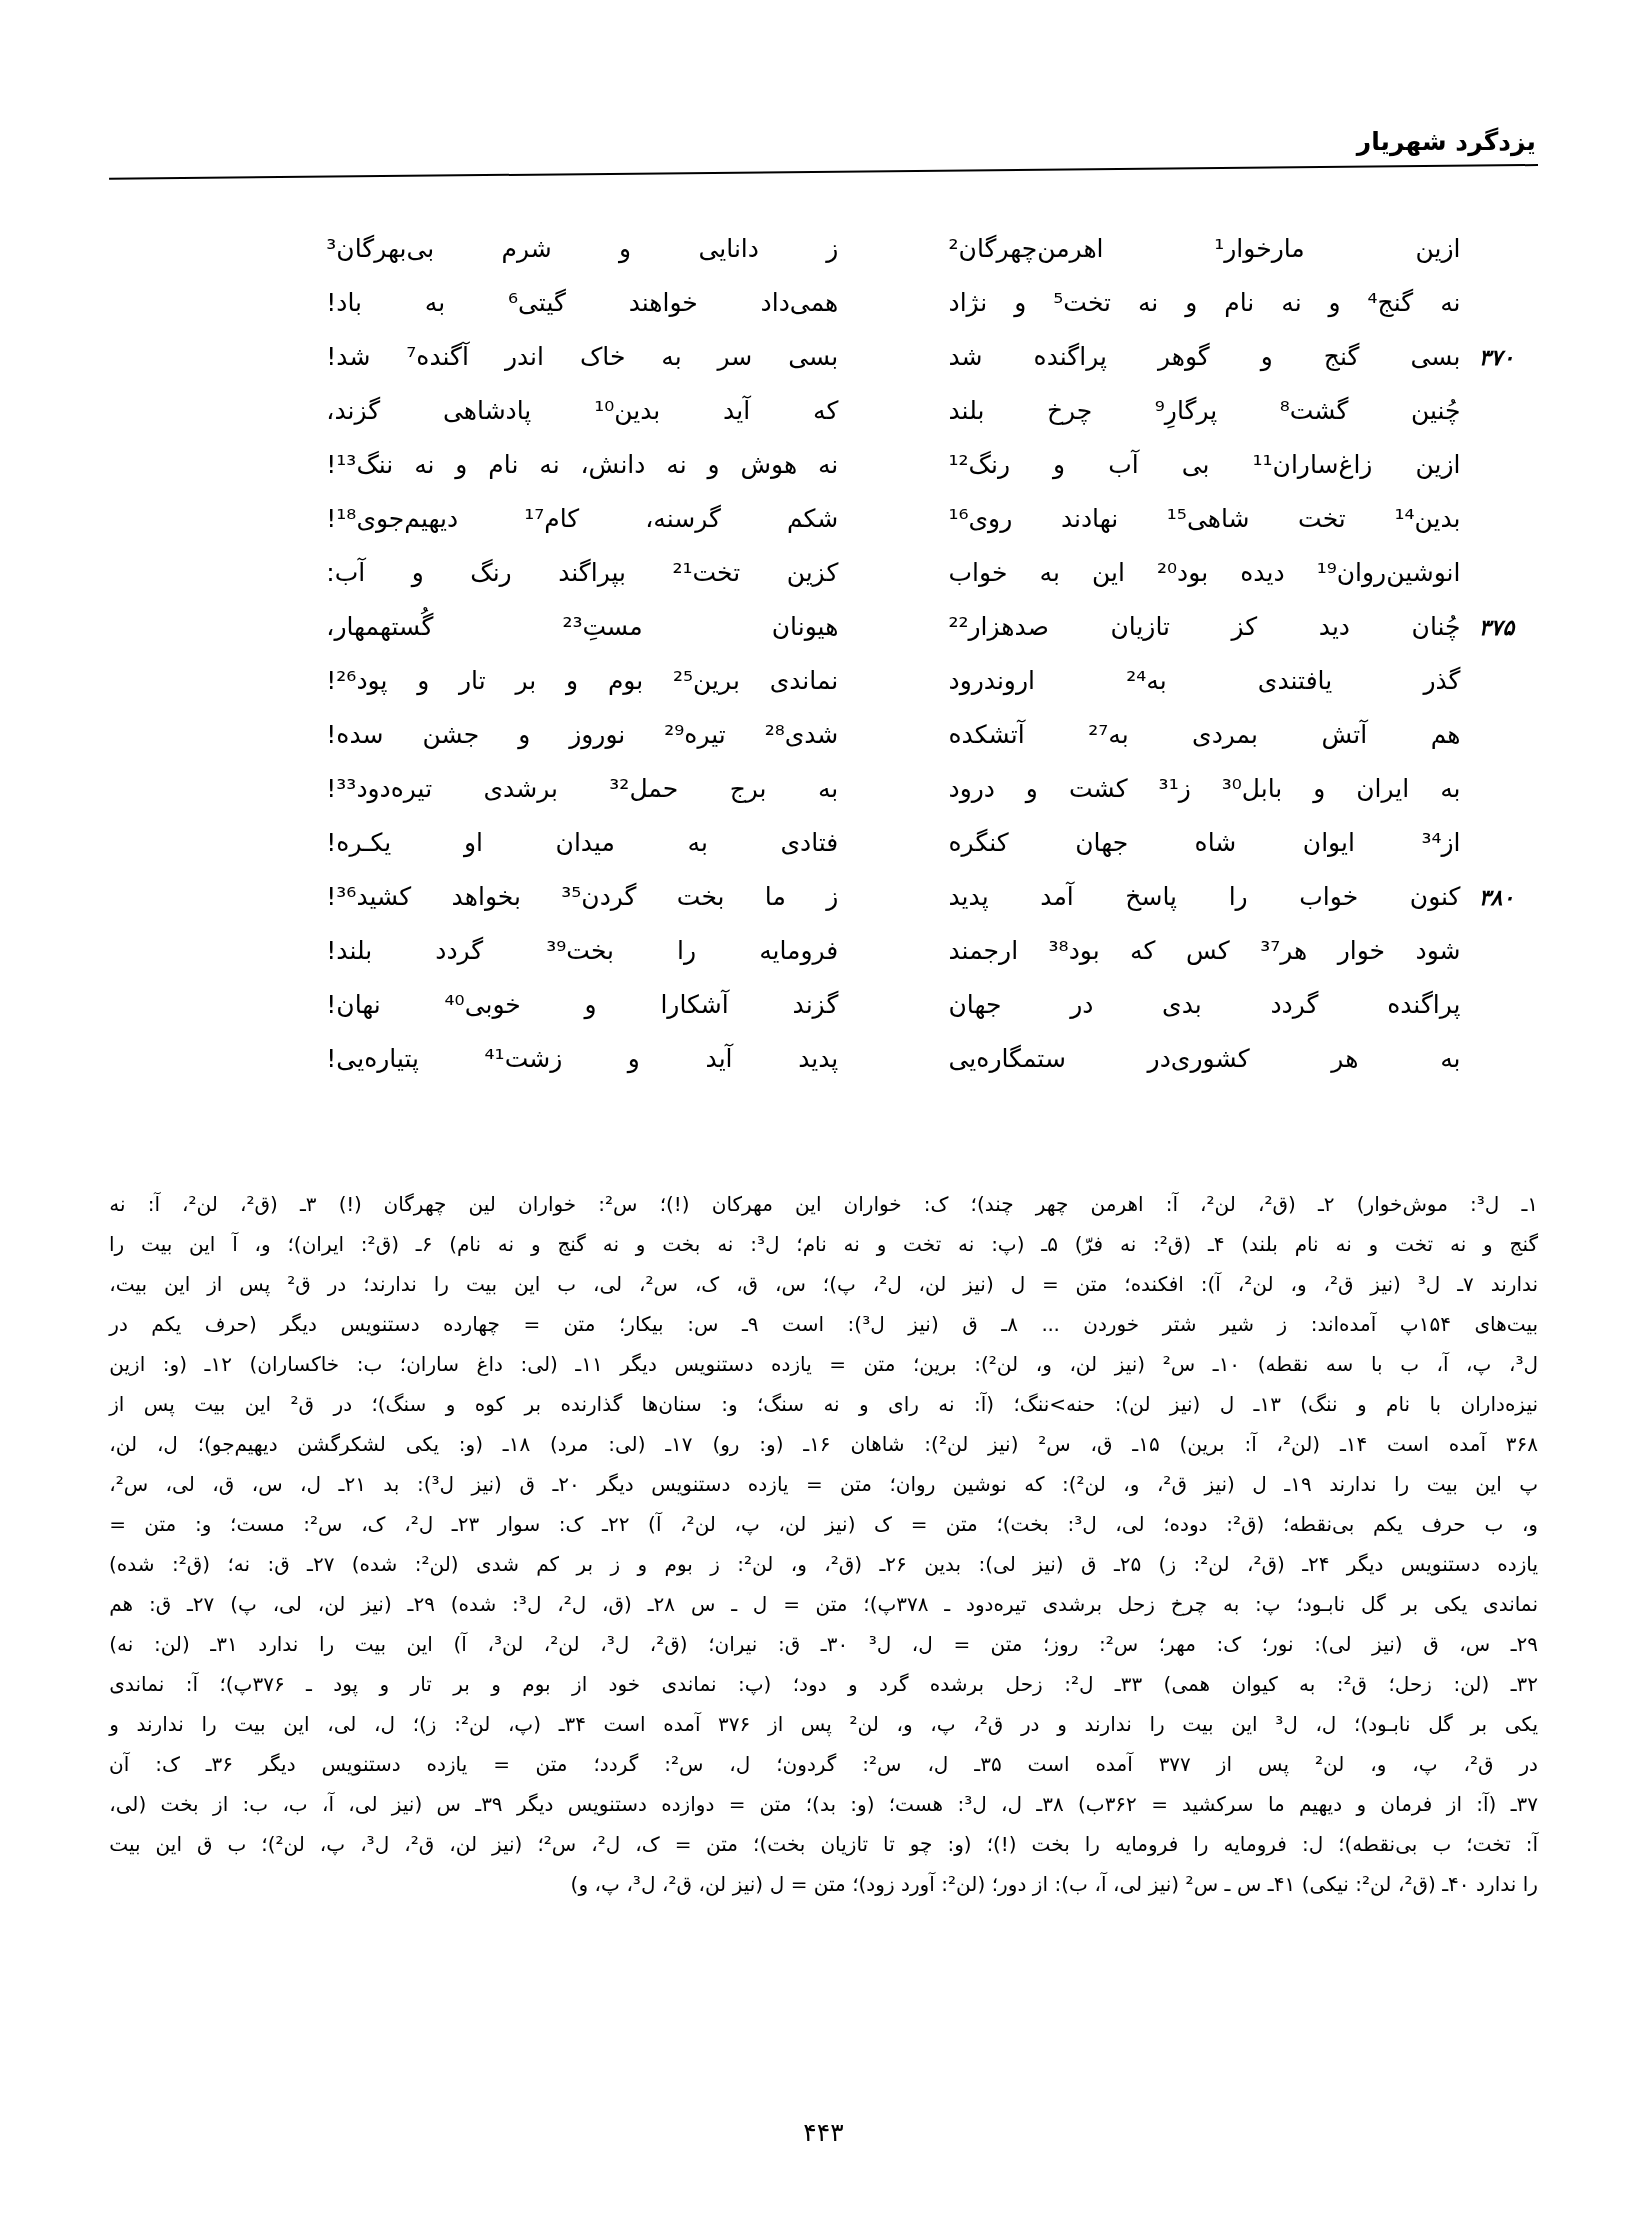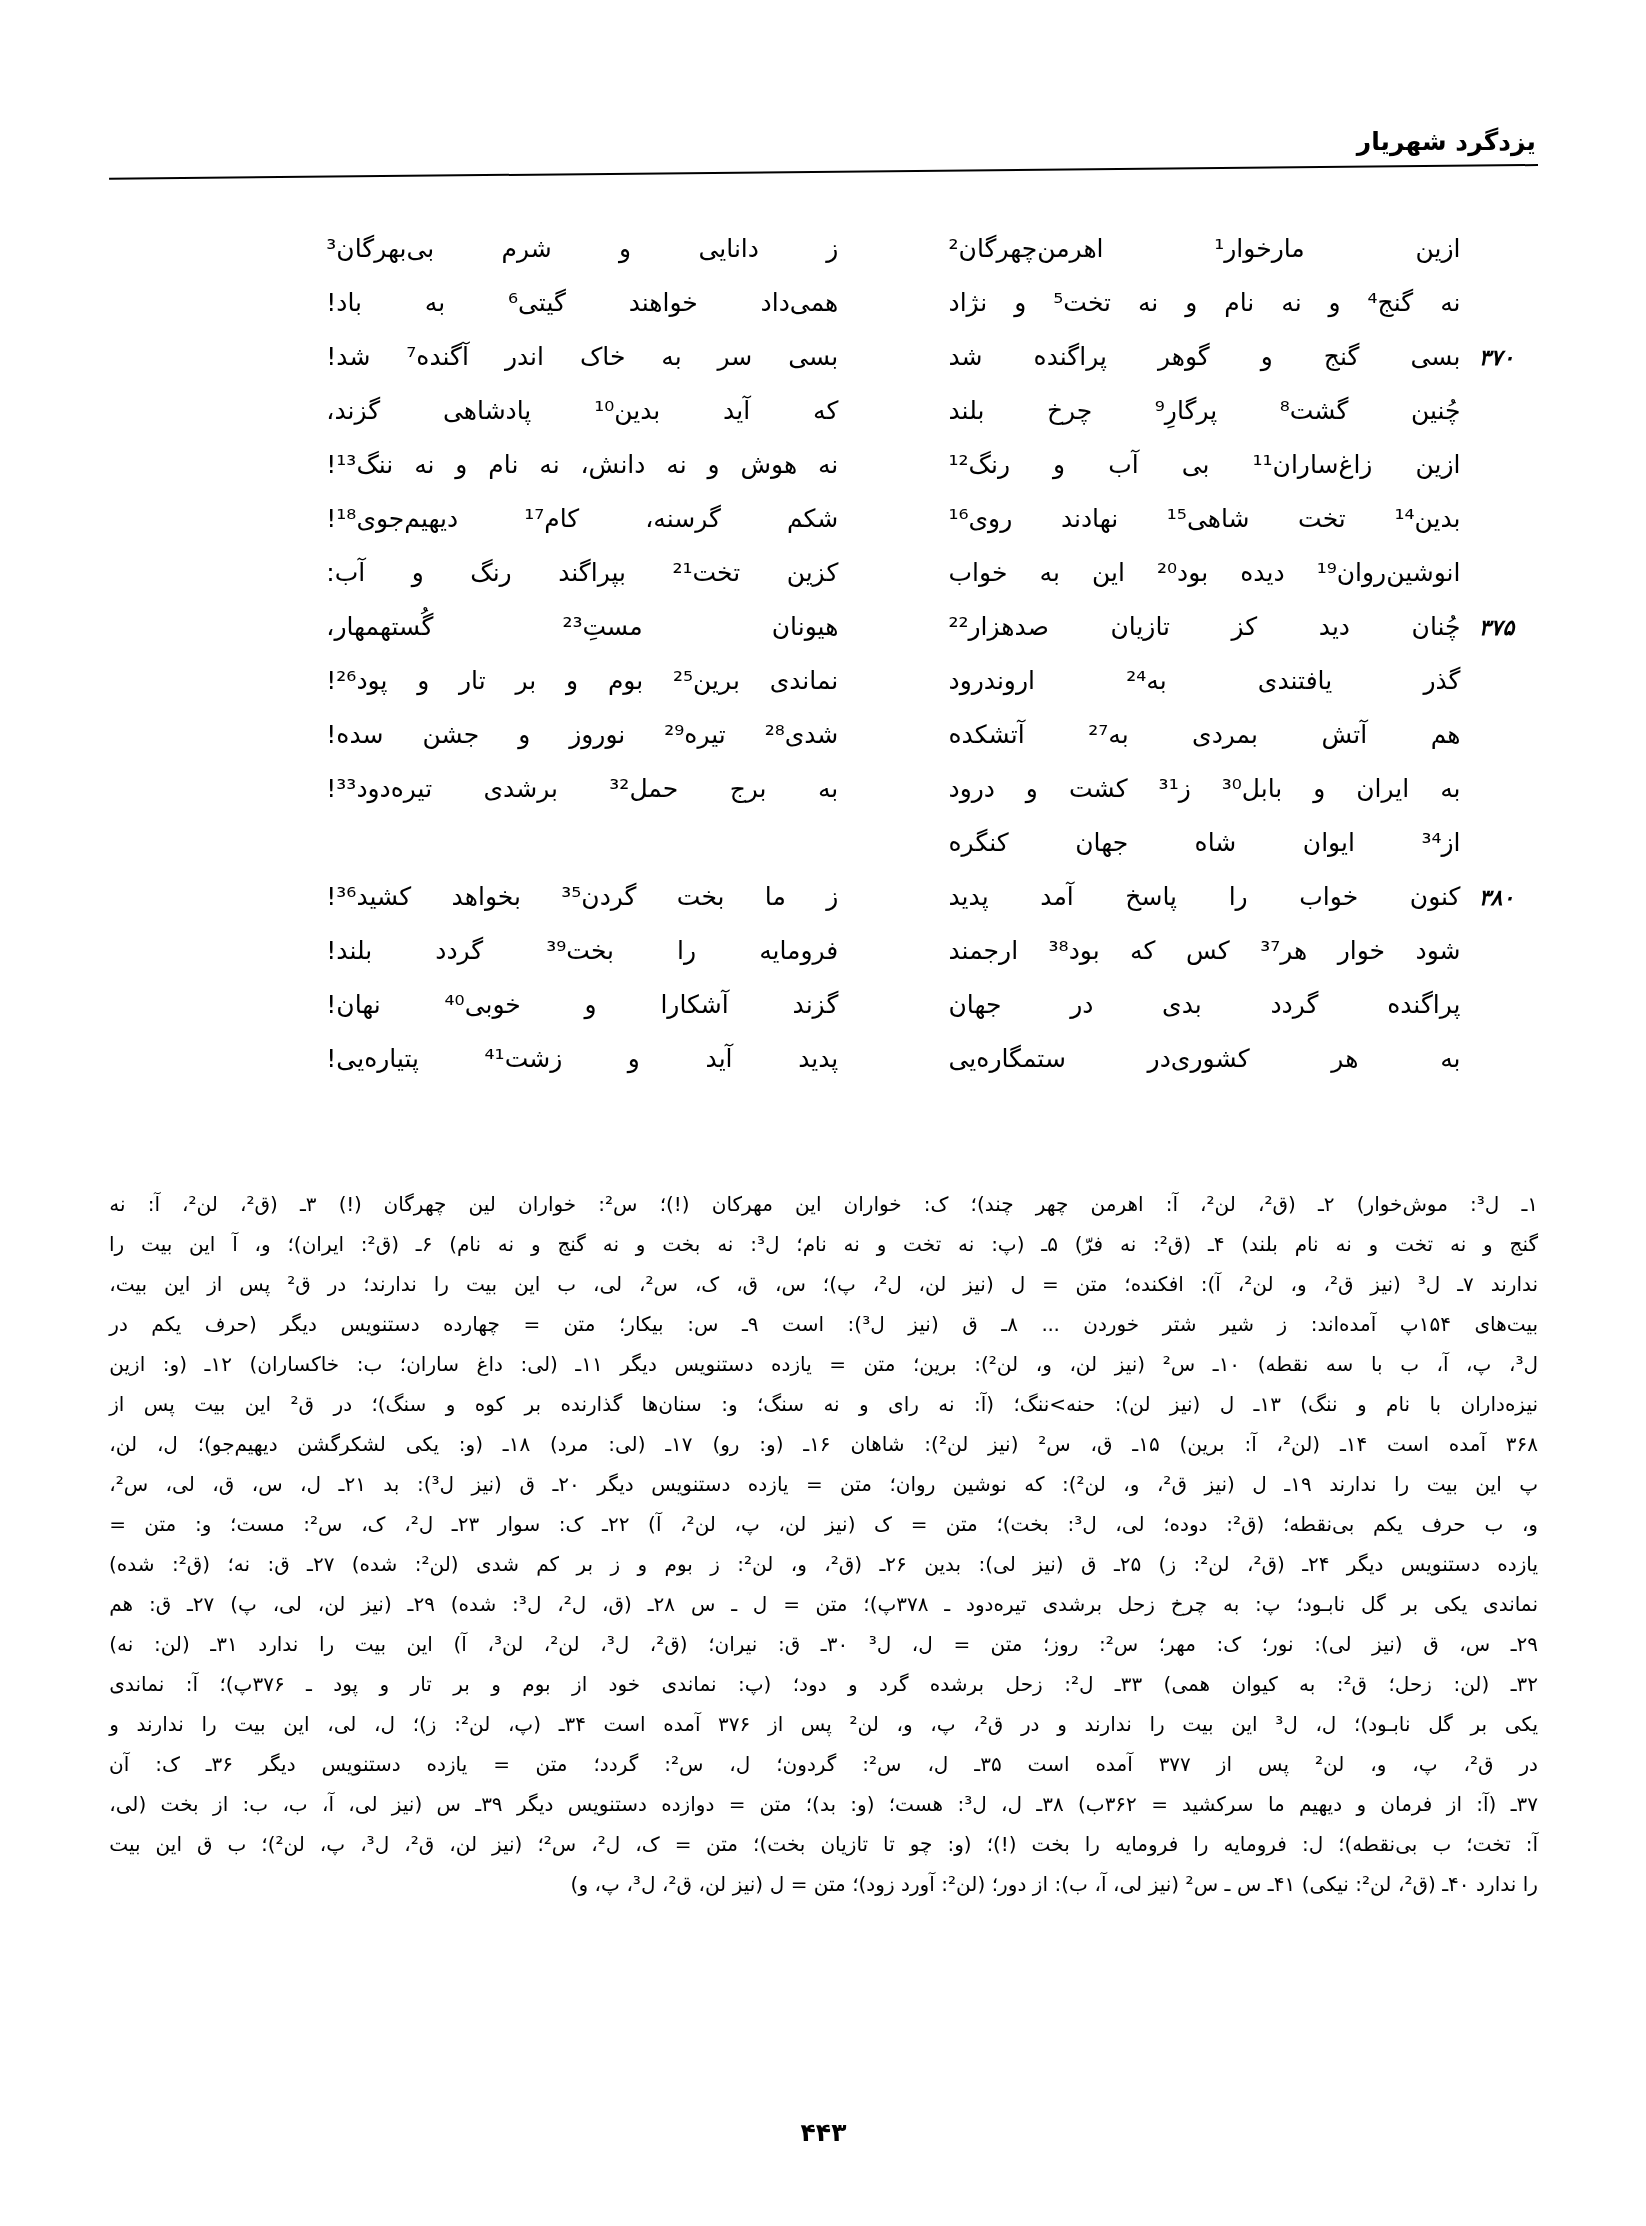--- a/index.html
+++ b/index.html
@@ -106,21 +106,21 @@
   }
 
   
   .folio {
     position: absolute;
     top: 2118px;
     left: 0;
     right: 0;
     text-align: center;
     font-size: 25px;
-    font-weight: bold;
+    font-weight: normal;
     letter-spacing: 0.9px;
   }
 </style>
 </head>
 <body>
 
 <div class="page">
 
   <div class="header-zone">
     <div class="running-head">یزدگرد شهریار</div>
@@ -191,20 +191,21 @@
       <div class="bayt">
         <div class="num-gutter"></div>
         <div class="misra misra-right">به ایران و بابل³⁰ ز³¹ کشت و درود</div>
         <div class="spacer-gap"></div>
         <div class="misra misra-left">به برج حمل³² برشدی  تیره‌دود³³!</div>
       </div>
       <div class="bayt">
         <div class="num-gutter"></div>
         <div class="misra misra-right">از³⁴  ایوان  شاه  جهان  کنگره</div>
         <div class="spacer-gap"></div>
+        <div class="misra misra-left">فتادی  به  میدان  او  یکـره!</div>
       </div>
       <div class="bayt">
         <div class="num-gutter">۳۸۰</div>
         <div class="misra misra-right">کنون  خواب  را  پاسخ  آمد  پدید</div>
         <div class="spacer-gap"></div>
         <div class="misra misra-left">ز ما بخت گردن³⁵ بخواهد کشید³⁶!</div>
       </div>
       <div class="bayt">
         <div class="num-gutter"></div>
         <div class="misra misra-right">شود خوار هر³⁷ کس که بود³⁸ ارجمند</div>

